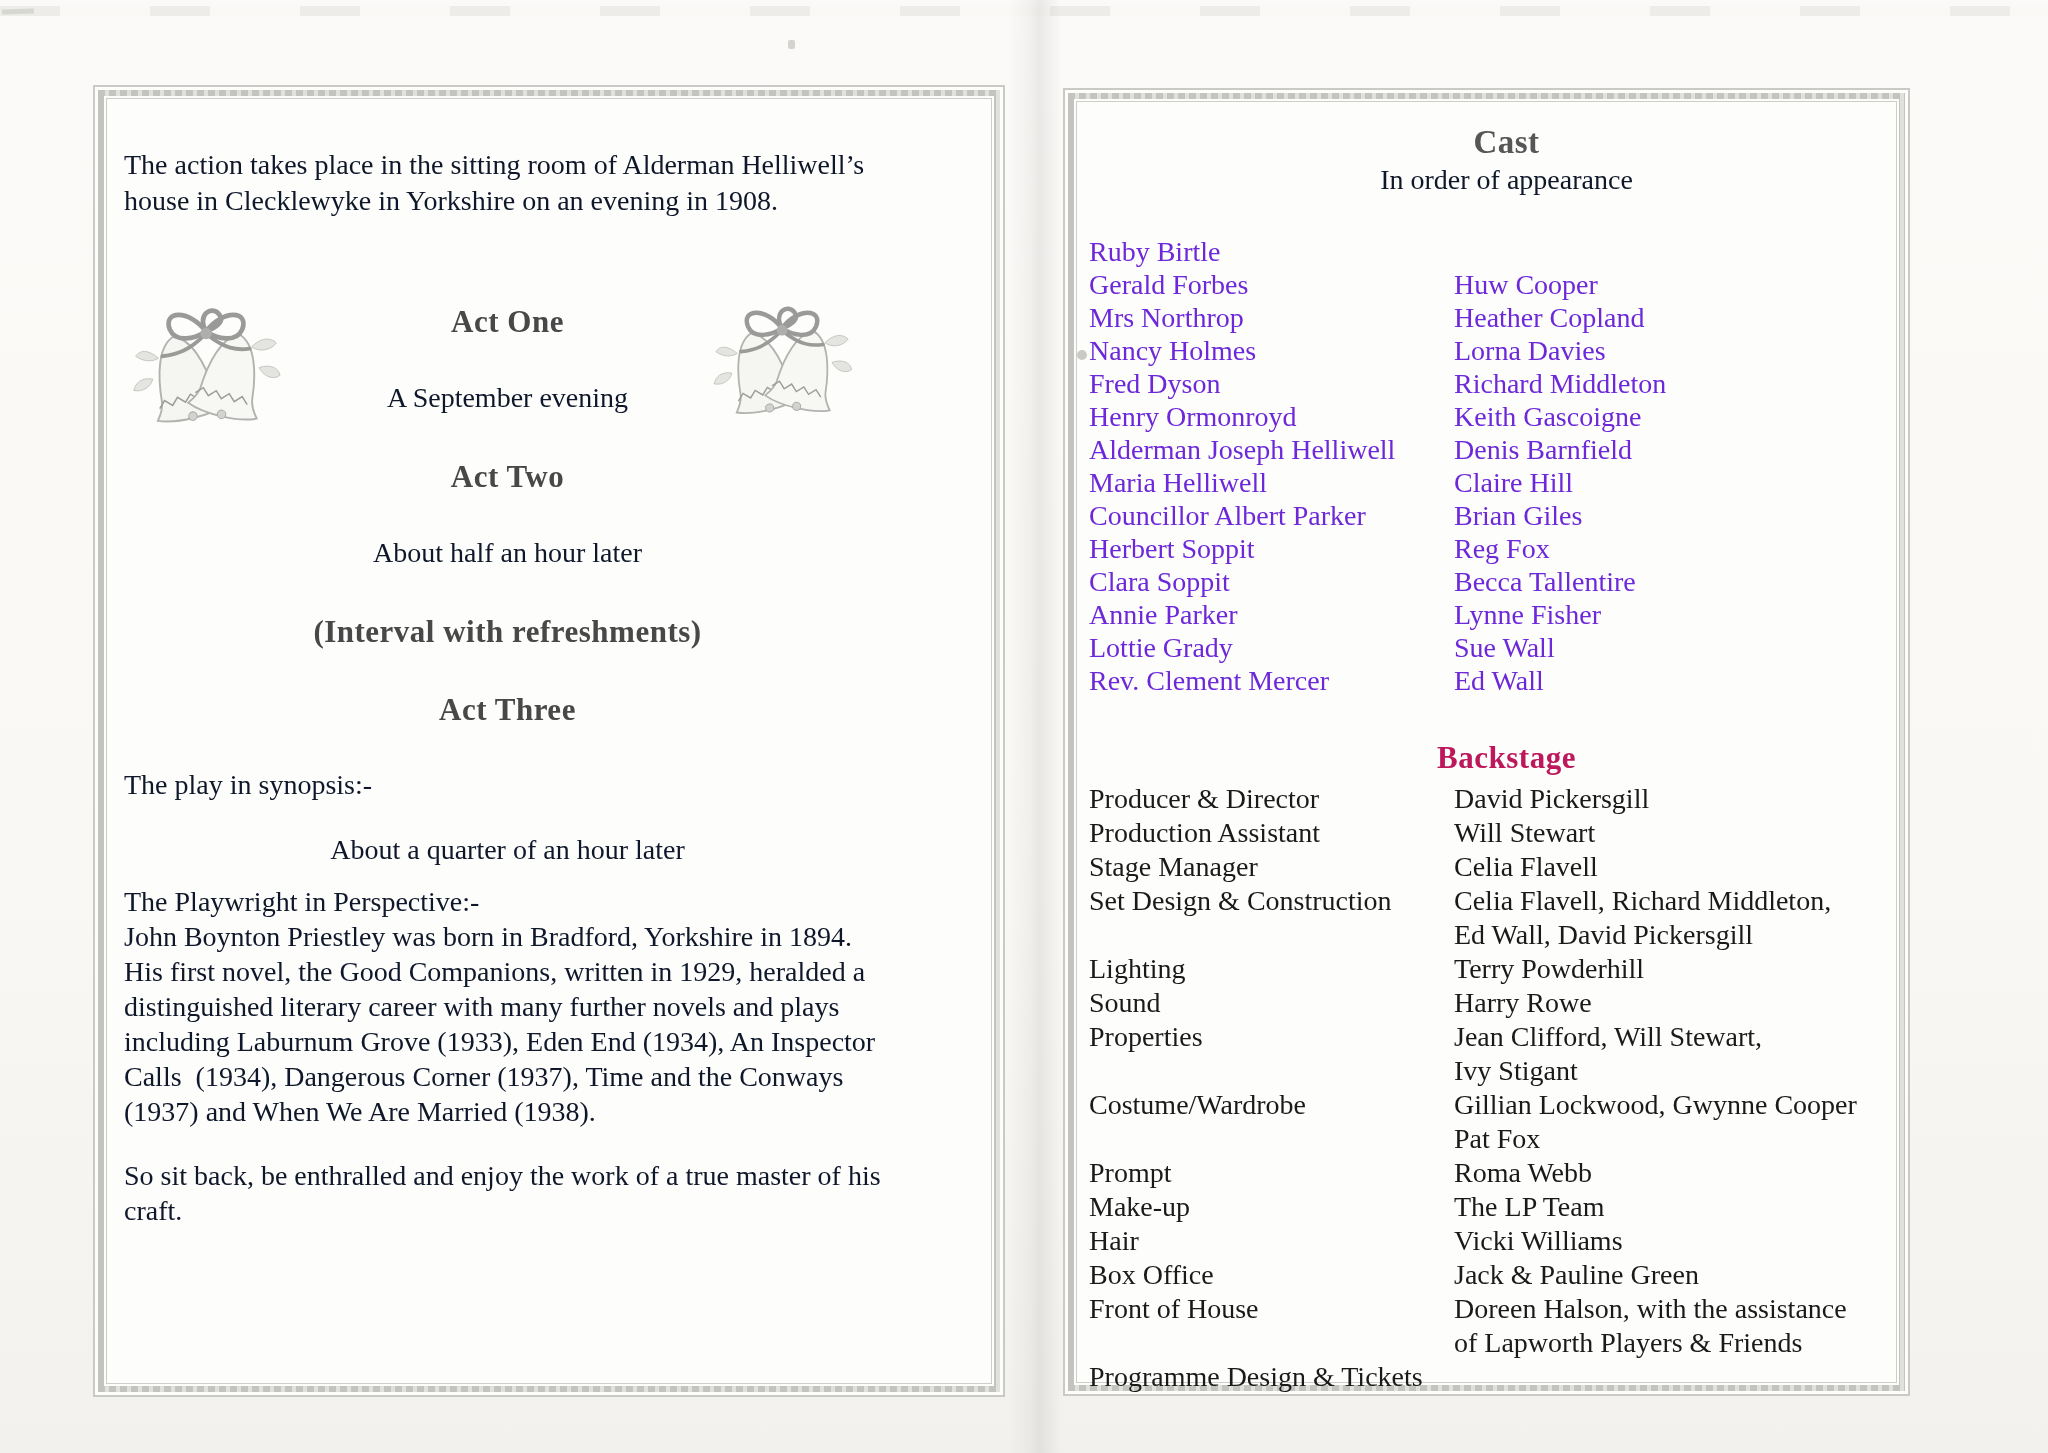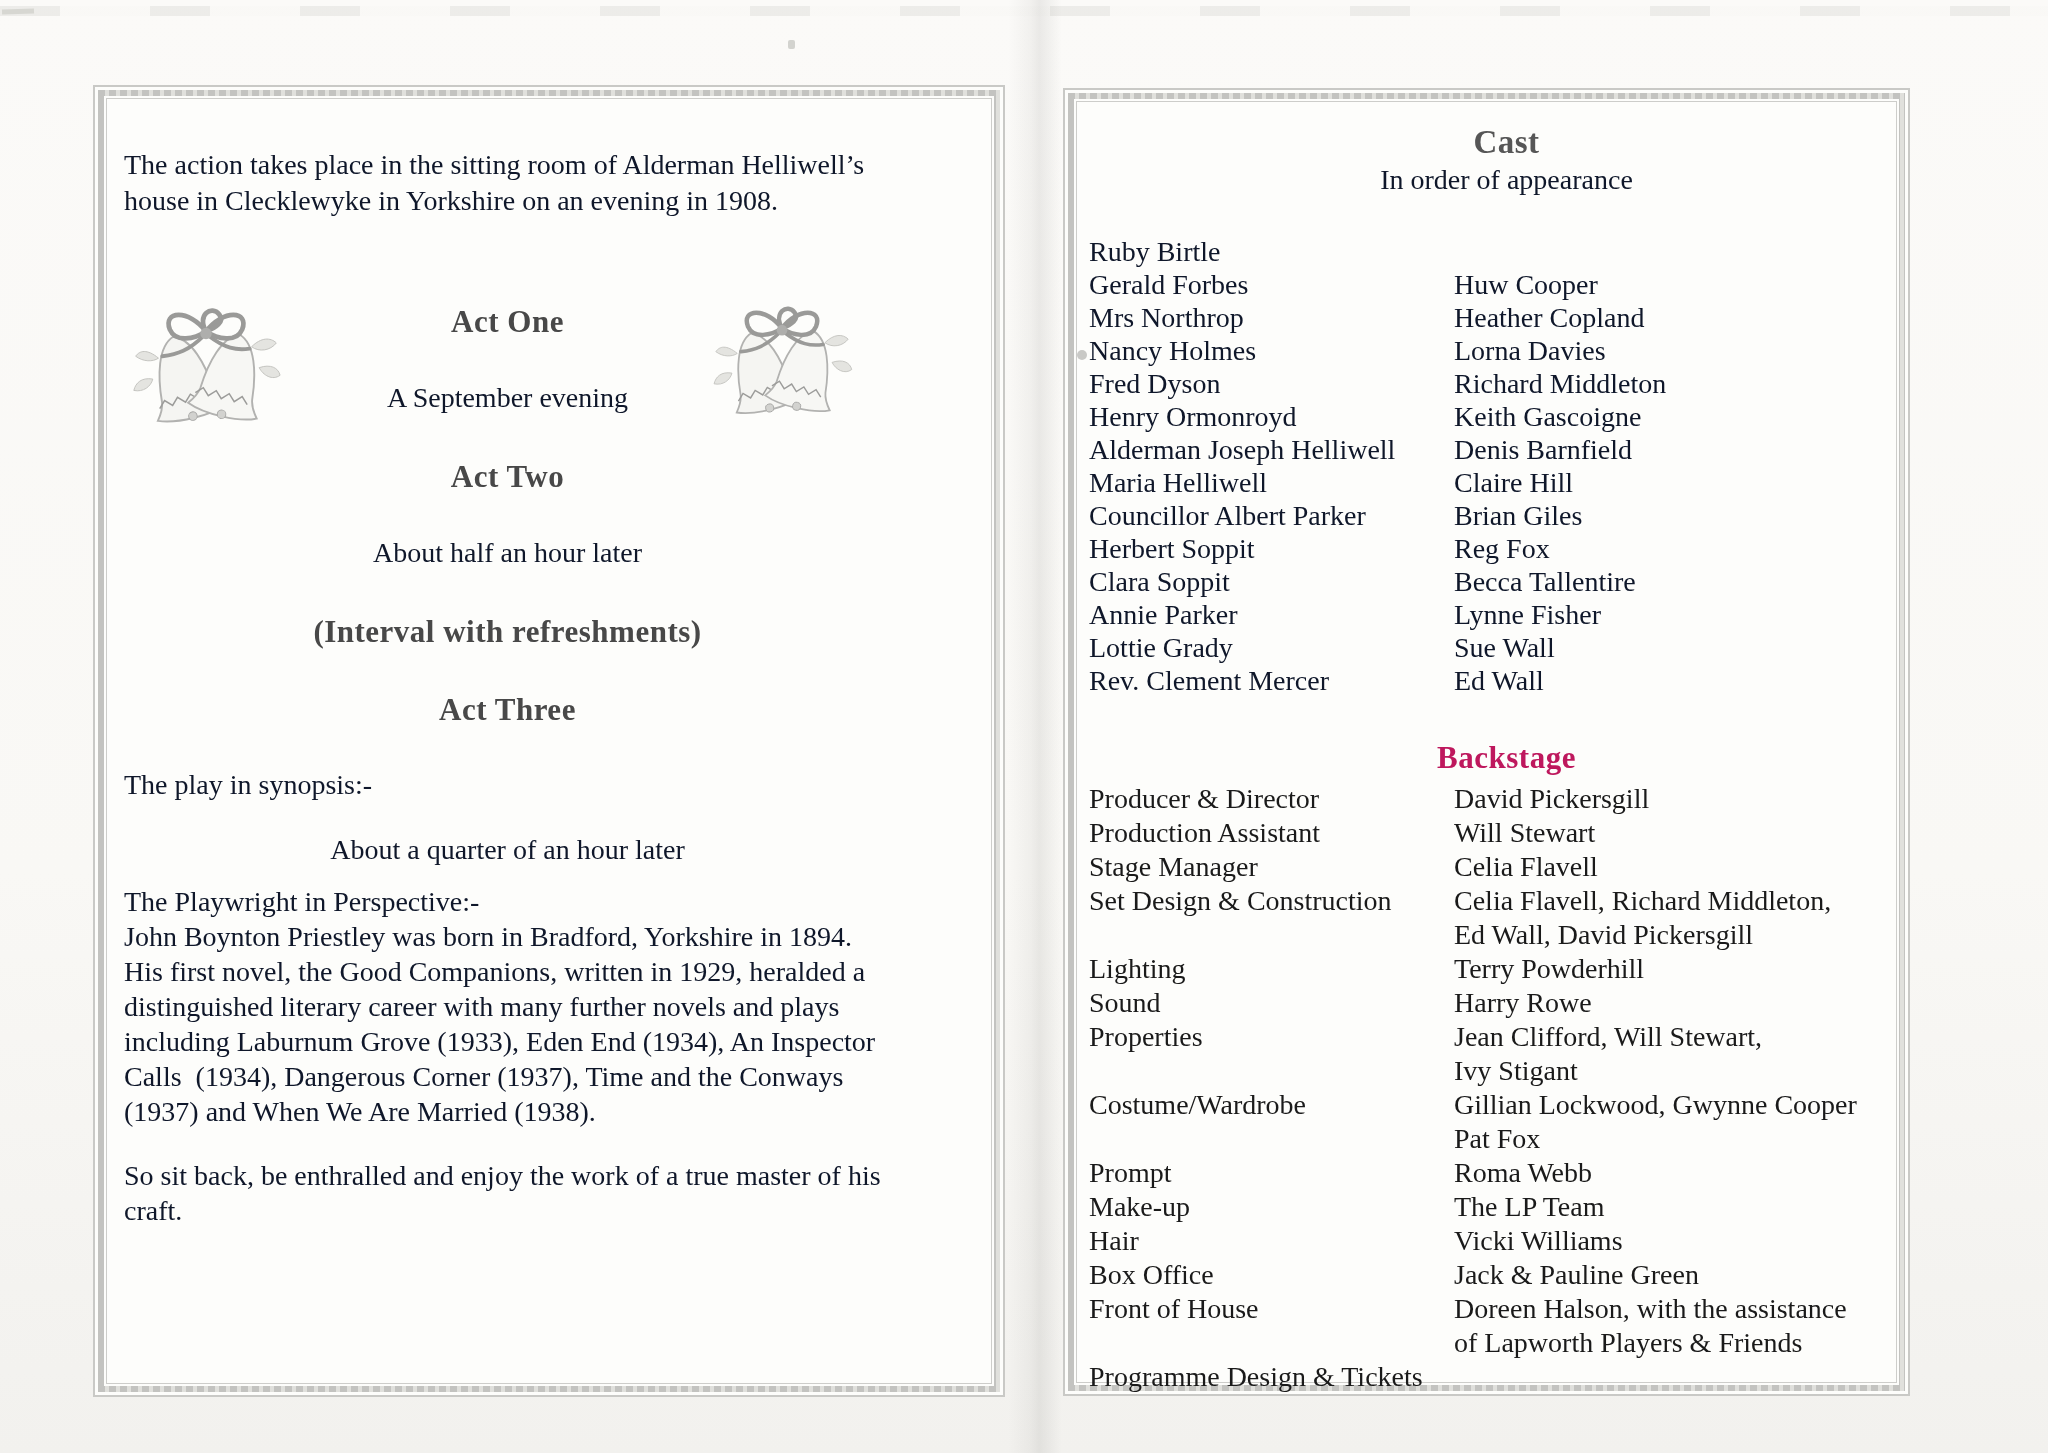--- a/index.html
+++ b/index.html
@@ -44,21 +44,21 @@
   .act-title { font-size: 31px; font-weight: bold; color: #484848; line-height: 40px; margin-bottom: 38px; letter-spacing: .5px; }
   .sub { line-height: 36px; margin-bottom: 41px; }
   .sub-last { margin-bottom: 16px; }
   .lh34 { line-height: 34px; }
   .lh35 { line-height: 35px; }
   .mb30 { margin-bottom: 30px; }
   .pw-body { margin-bottom: 29px; }
 
   .cast-h { font-size: 33px; font-weight: bold; color: #565656; line-height: 42px; letter-spacing: .5px; }
   .castsub { line-height: 34px; margin-bottom: 38px; }
-  .crow { display: flex; line-height: 33px; font-size: 28px; color: #0f172a; }
+  .crow { display: flex; line-height: 33px; font-size: 28px; color: #6d28d9; }
   .role { width: 365px; flex: none; }
   .actor { flex: 1; }
   .backstage-h { font-size: 31px; font-weight: bold; color: #be185d; line-height: 38px; margin: 42px 0 5px; letter-spacing: .5px; }
   .brow { display: flex; line-height: 34px; font-size: 28px; color: #1a1a1a; }
   .brole { width: 365px; flex: none; }
   .bnames { flex: 1; white-space: pre-wrap; }
 
   .bells { position: absolute; }
   .bells-left  { left: 37px;  top: 210px; width: 152px; height: 170px; }
   .bells-right { left: 613px; top: 213px; width: 152px; height: 152px; }

